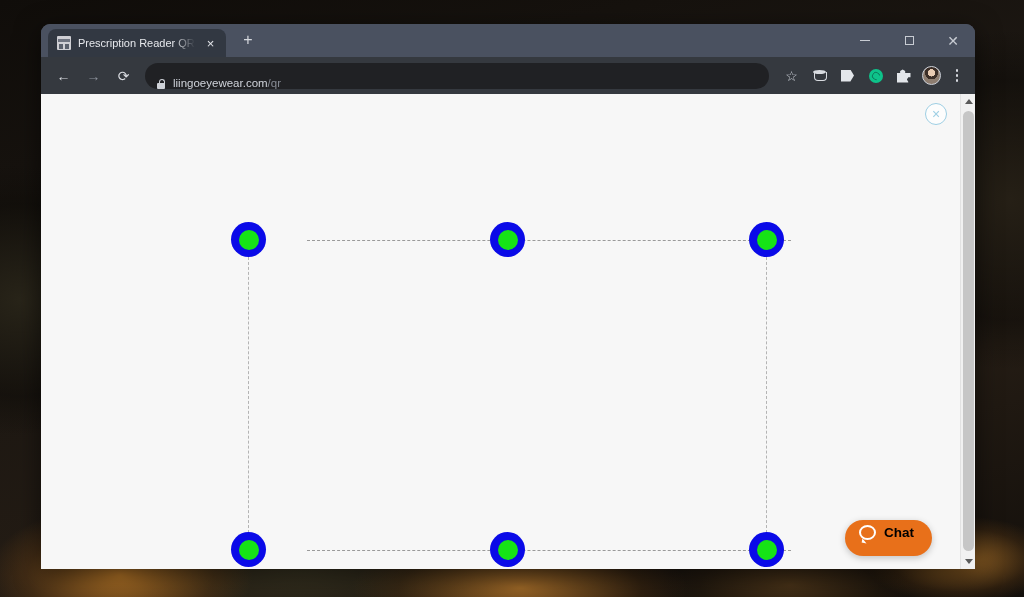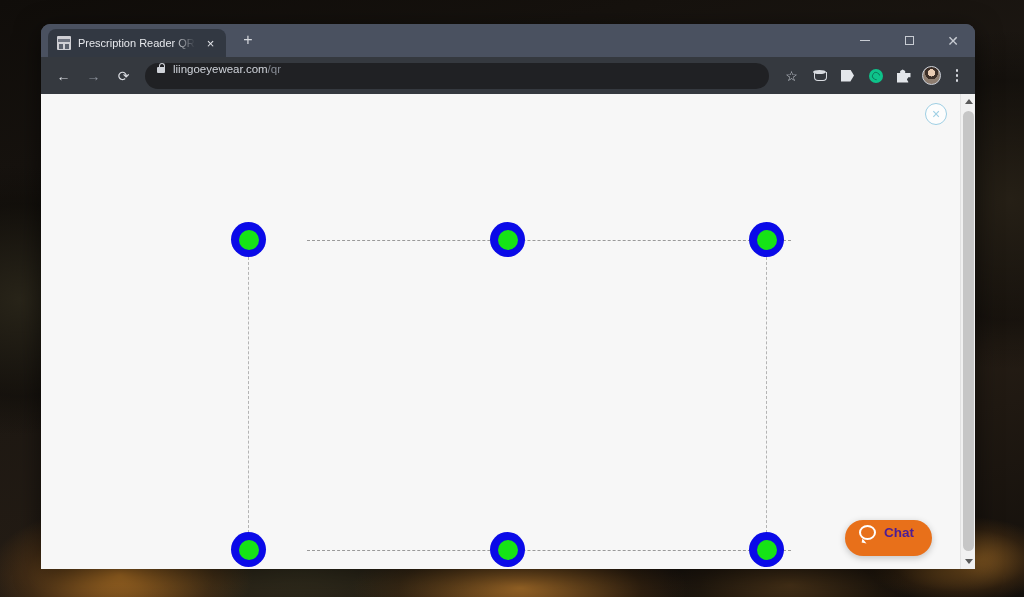--- a/index.html
+++ b/index.html
@@ -147,21 +147,21 @@
     flex: none;
   }
   .navbtn.disabled { color: #8e939c; }
 
   .omnibox {
     flex: 1;
     height: 26px;
     background: #202124;
     border-radius: 13px;
     display: flex;
-    align-items: flex-start;
+    align-items: flex-end;
     padding: 0 12px;
     gap: 8px;
     margin: 0 7px 0 5px;
     min-width: 0;
   }
   .lock {
     width: 8px; height: 10px;
     position: relative;
     flex: none;
   }
@@ -332,21 +332,21 @@
 
   
   .chat-btn {
     position: absolute;
     right: 28px;
     bottom: 13px;
     height: 36px;
     padding: 0 18px 12px 14px;
     border-radius: 18px;
     background: #e8701a;
-    color: #4c1d95;
+    color: #000000;
     display: flex;
     align-items: center;
     gap: 8px;
     font-size: 13.5px;
     font-weight: bold;
     box-shadow: 0 2px 7px rgba(0,0,0,0.22);
   }
   .bubble-ic {
     width: 17px; height: 15px;
     border: 2px solid #fff;

